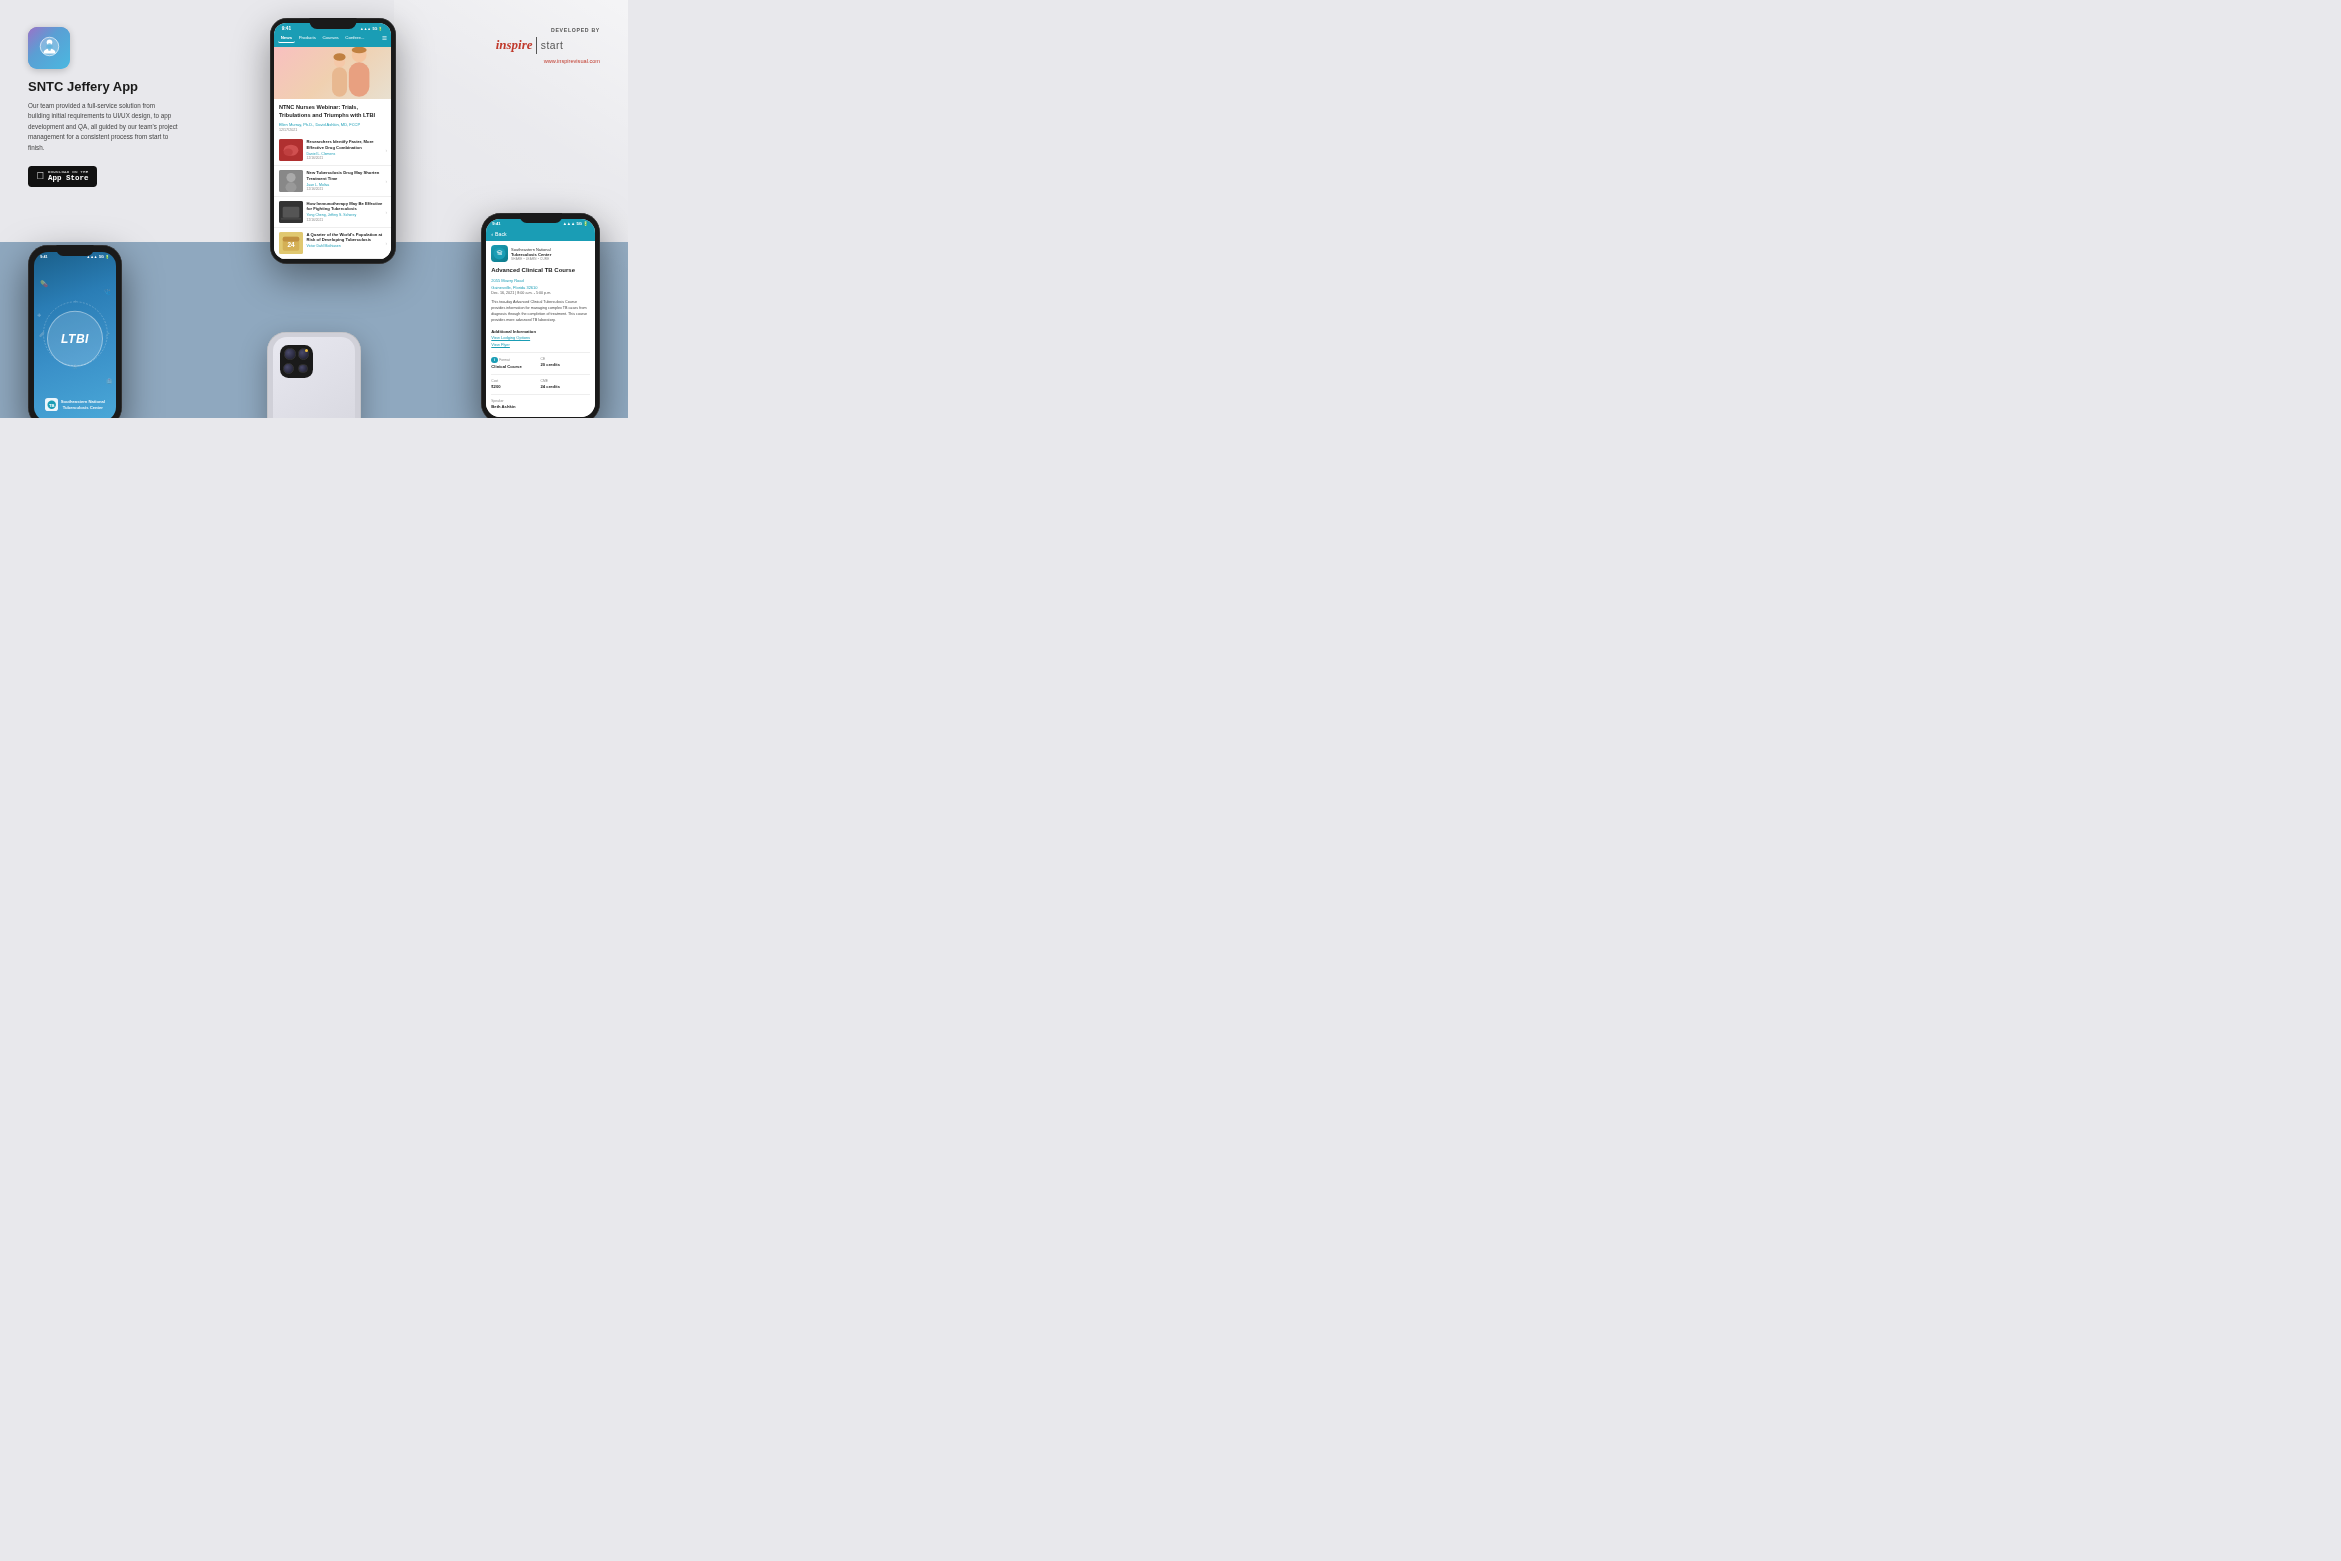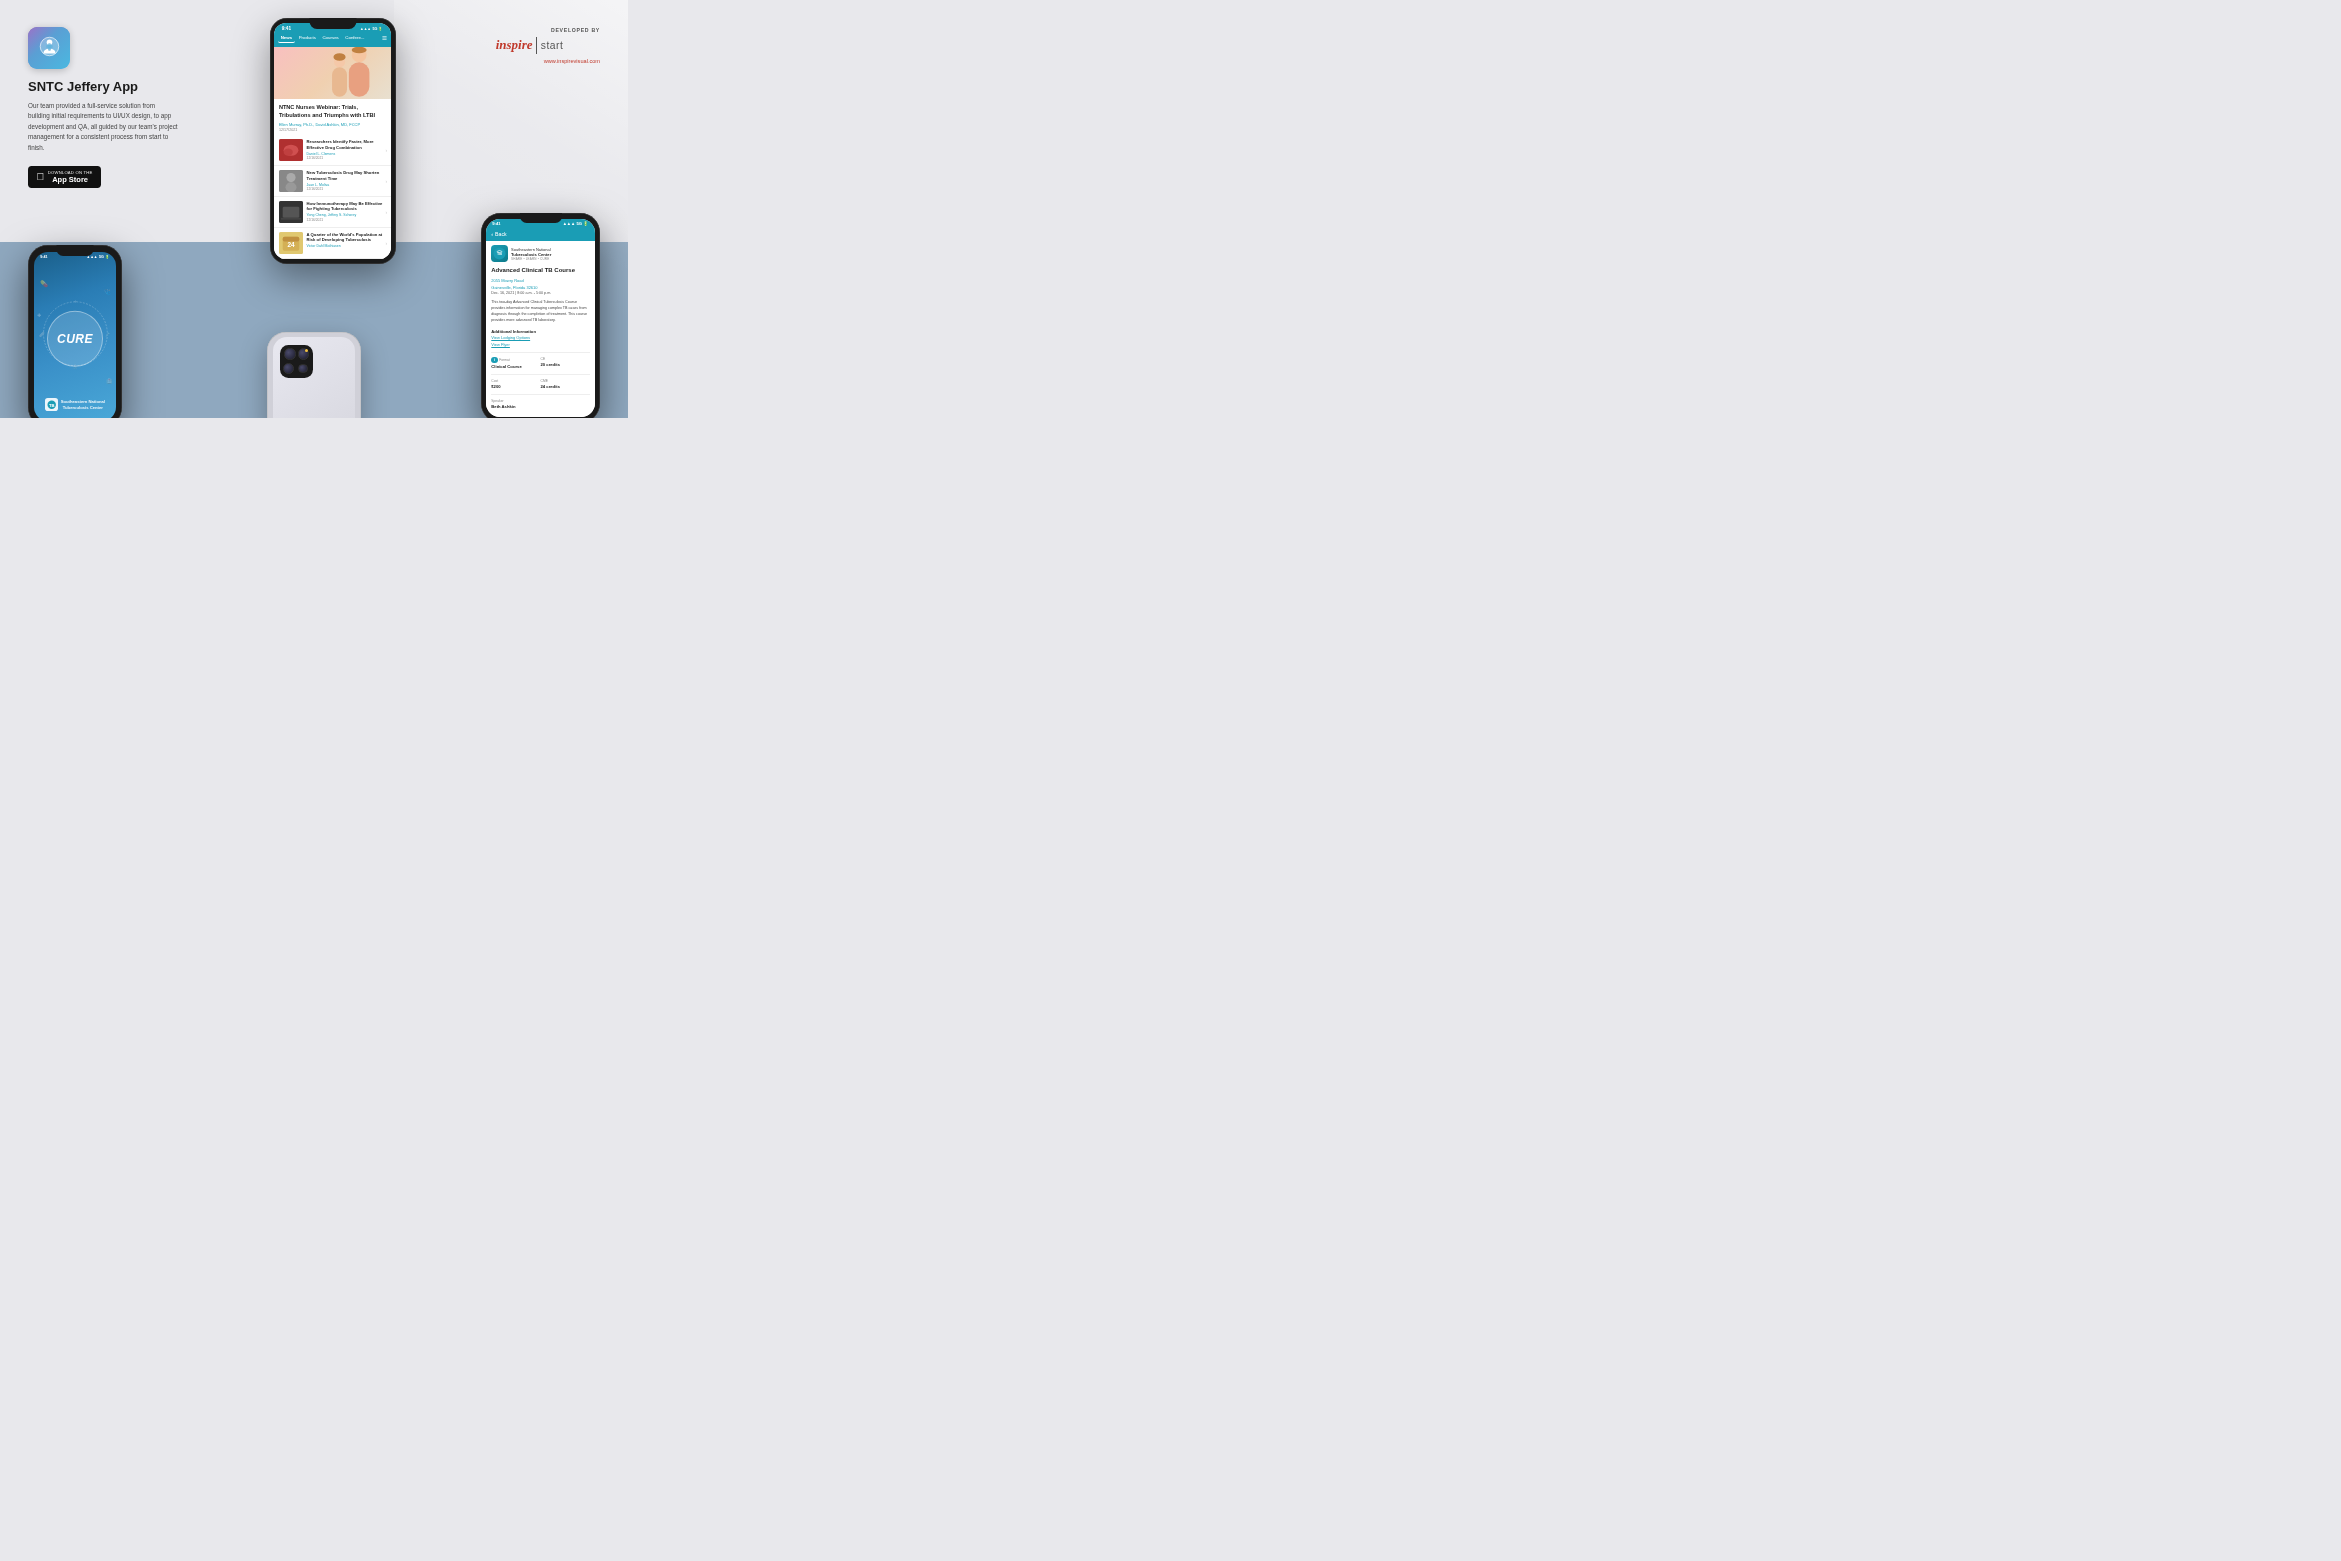--- a/index.html
+++ b/index.html
@@ -114,20 +114,21 @@
       cursor: pointer;
       border: none;
     }
     .app-store-btn .apple-logo {
       font-size: 10.3px;
       line-height: 1;
     }
     .app-store-btn .btn-text {
       display: flex;
       flex-direction: column;
+      font-family: Liberation Mono, monospace;
     }
     .app-store-btn .download-on {
       font-size: 4.2px;
       letter-spacing: 0.2px;
       text-transform: uppercase;
       opacity: 0.9;
     }
     .app-store-btn .store-name {
       font-size: 7.5px;
       font-weight: 600;
@@ -904,21 +905,21 @@
               <circle cx="85" cy="155" r="68" stroke="white" stroke-width="2" fill="none" stroke-dasharray="4 3"></circle>
 
               <text x="85" y="90" text-anchor="middle" fill="white" font-size="12">+</text>
               <text x="155" y="160" text-anchor="middle" fill="white" font-size="10">💉</text>
               <text x="15" y="160" text-anchor="middle" fill="white" font-size="10">🩹</text>
               <text x="85" y="228" text-anchor="middle" fill="white" font-size="10">🔬</text>
             </svg>
           </div>
 
           <div class="splash-circle">
-            <span class="sntc-text-splash">CURE</span>
+            <span class="sntc-text-splash">LTBI</span>
           </div>
 
           <div class="splash-bottom">
             <div style="display:flex;align-items:center;gap:2.8px;justify-content:center;">
               <div style="width:13px;height:13px;background:rgba(255,255,255,0.9);border-radius:2.8px;display:flex;align-items:center;justify-content:center;">
                 <svg width="9.4" height="9.4" viewBox="0 0 20 20">
                   <circle cx="10" cy="10" r="9" fill="#1a9db5"></circle>
                   <text x="10" y="14" text-anchor="middle" fill="white" font-size="9" font-weight="bold">TB</text>
                 </svg>
               </div>

